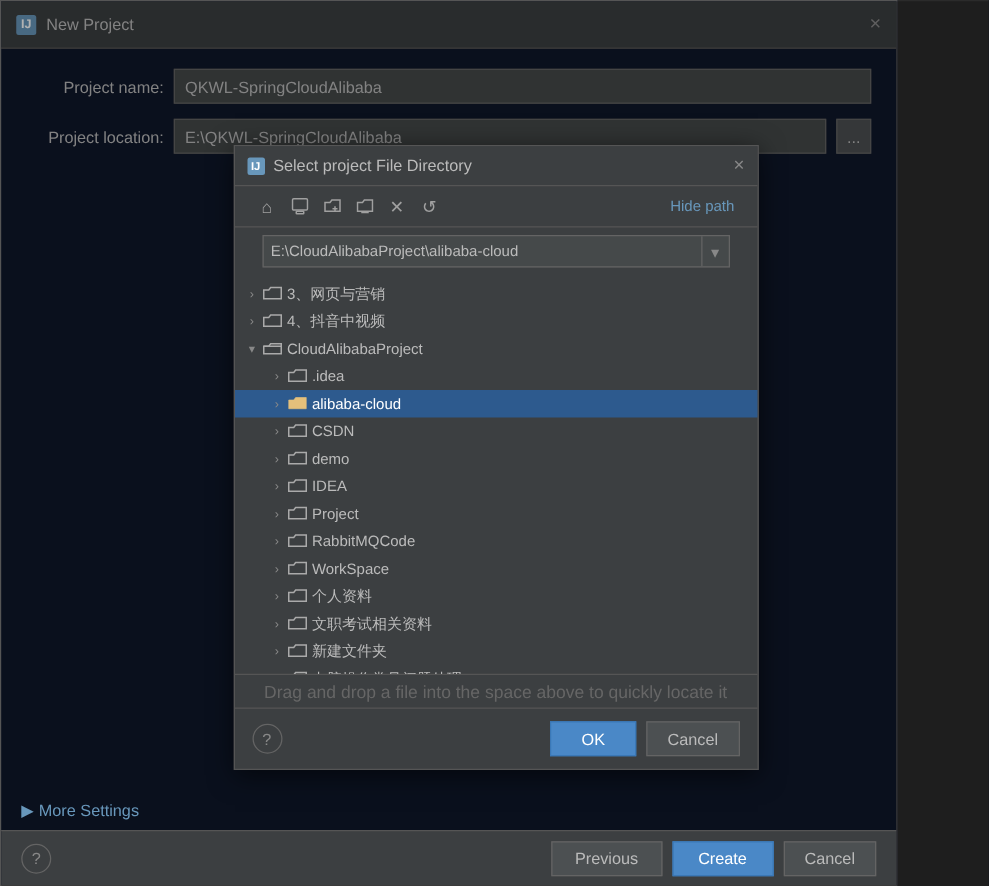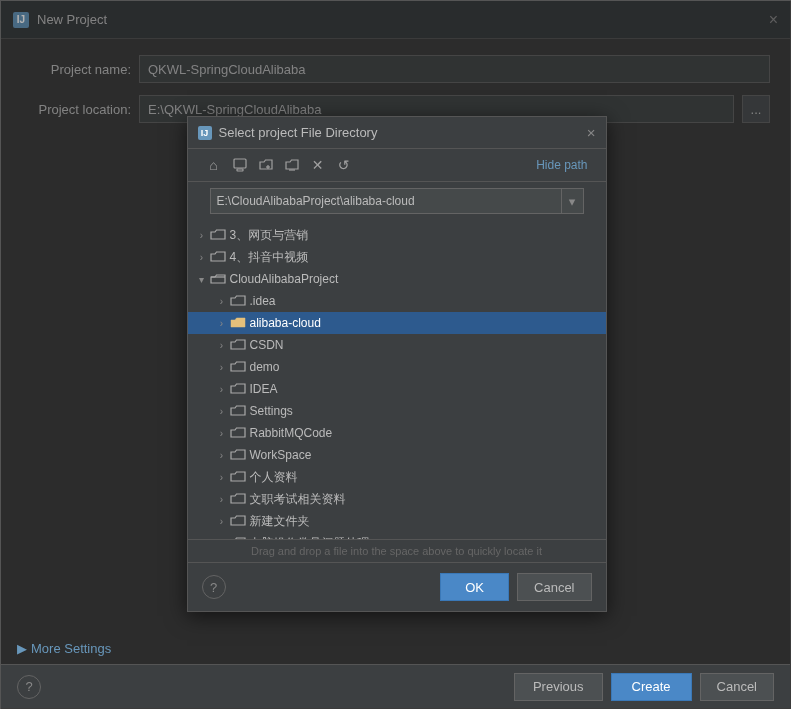--- a/index.html
+++ b/index.html
@@ -11,23 +11,23 @@
       width: 791px;
       height: 709px;
       overflow: hidden;
       position: relative;
     }
 
     
     .main-window {
       position: absolute;
       top: 0; left: 0;
-      width: 791px;
+      width: 718px;
       height: 709px;
-      background: #404040;
+      background: #0f172a;
       border: 1px solid #555;
     }
 
     .title-bar {
       background: #3c3f41;
       height: 38px;
       display: flex;
       align-items: center;
       padding: 0 12px;
       border-bottom: 1px solid #555;
@@ -265,21 +265,21 @@
       flex-shrink: 0;
     }
     .item-text {
       font-size: 12px;
       color: #bbbbbb;
     }
 
     
     .drag-hint {
       padding: 5px 14px;
-      font-size: 11px;
+      font-size: 14px;
       color: #666;
       text-align: center;
       border-bottom: 1px solid #555;
     }
 
     
     .dialog-actions {
       display: flex;
       align-items: center;
       padding: 10px 14px;
@@ -560,21 +560,21 @@
             </span>
             <span class="item-text">IDEA</span>
           </div>
           <div class="tree-item" style="padding-left: 26px;">
             <span class="toggle-arrow">›</span>
             <span class="folder-icon">
               <svg class="folder-svg" viewBox="0 0 16 14" fill="none" xmlns="http://www.w3.org/2000/svg">
                 <path d="M1 4h4l1.5-2H15v9H1z" fill="none" stroke="#aaa" stroke-width="1.2"></path>
               </svg>
             </span>
-            <span class="item-text">Settings</span>
+            <span class="item-text">Project</span>
           </div>
           <div class="tree-item" style="padding-left: 26px;">
             <span class="toggle-arrow">›</span>
             <span class="folder-icon">
               <svg class="folder-svg" viewBox="0 0 16 14" fill="none" xmlns="http://www.w3.org/2000/svg">
                 <path d="M1 4h4l1.5-2H15v9H1z" fill="none" stroke="#aaa" stroke-width="1.2"></path>
               </svg>
             </span>
             <span class="item-text">RabbitMQCode</span>
           </div>

